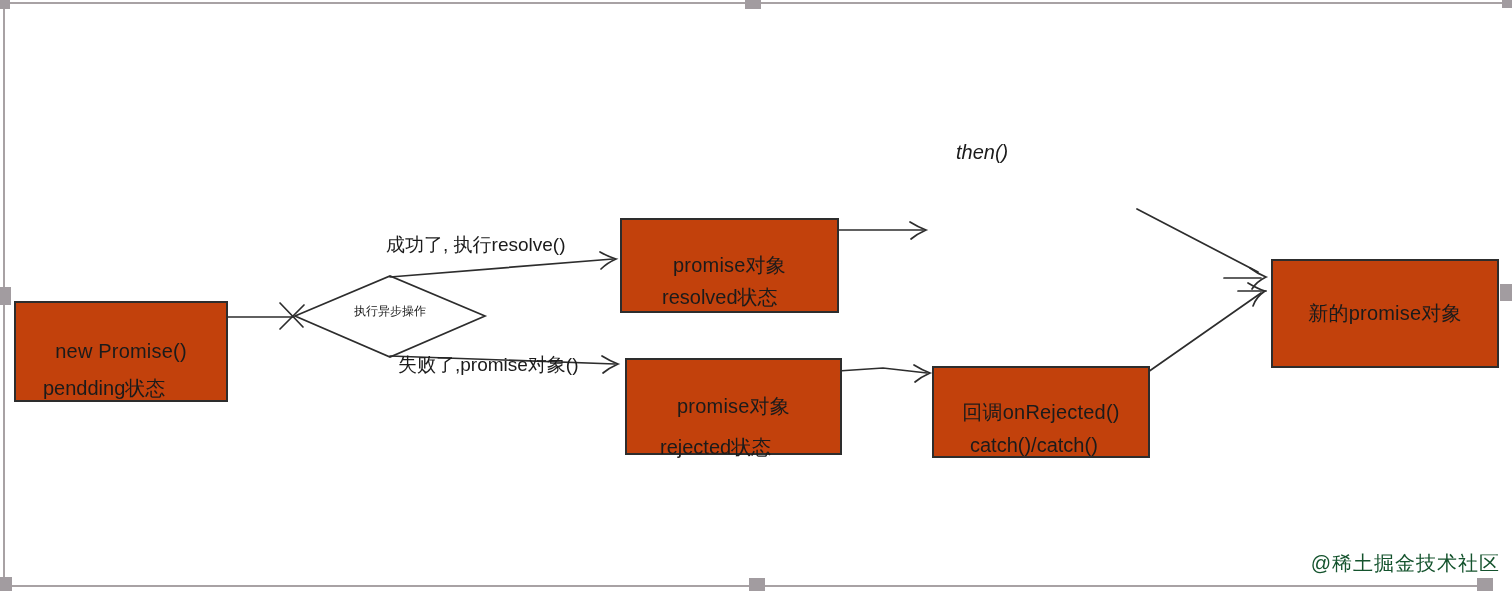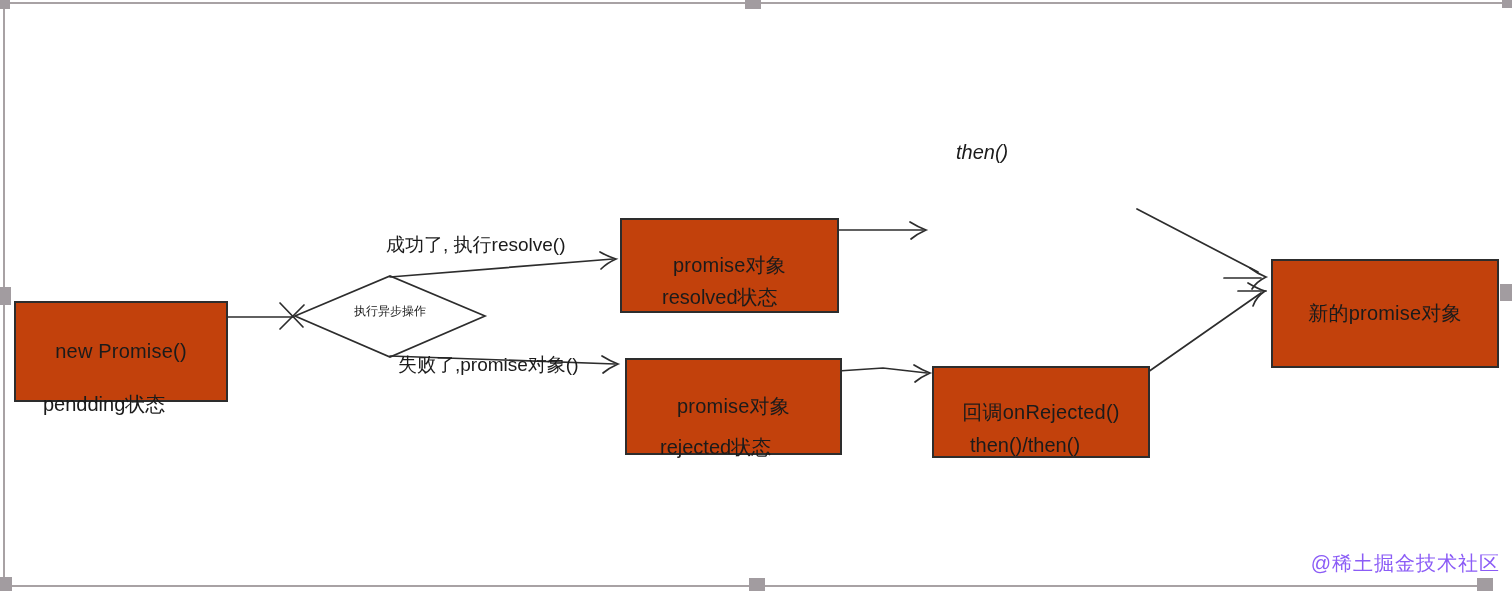--- a/index.html
+++ b/index.html
@@ -15,21 +15,21 @@
   }
   .caption{position:absolute;font-size:20px;color:#1b1b1b;white-space:nowrap;}
   .edge-label{position:absolute;font-size:19px;color:#1b1b1b;white-space:nowrap;}
   .diamond-label{
     position:absolute;left:308px;top:303px;width:164px;text-align:center;
     font-size:12px;color:#1b1b1b;white-space:nowrap;
   }
   .sel-line{position:absolute;background:#a8a2a4;}
   .handle{position:absolute;background:#a29ca0;}
   .watermark{
-    position:absolute;right:12px;top:550px;font-size:20px;color:#8b5cf6;
+    position:absolute;right:12px;top:550px;font-size:20px;color:#14532d;
     white-space:nowrap;letter-spacing:1px;
   }
 </style>
 </head>
 <body>
 
 <div class="canvas">
 
   <svg class="overlay" width="1512" height="593" viewBox="0 0 1512 593" stroke="#2d2d2d" stroke-width="1.7" fill="none" stroke-linecap="round">
 
@@ -75,25 +75,25 @@
 
 
   <div class="node" style="left:932px;top:335px;width:214px;height:88px;">
     <span>回调onRejected()</span>
   </div>
 
   <div class="node" style="left:1271px;top:228px;width:224px;height:105px;">
     <span>新的promise对象</span>
   </div>
 
-  <div class="caption" style="left:43px;top:391px;">pendding状态</div>
+  <div class="caption" style="left:43px;top:375px;">pendding状态</div>
   <div class="caption" style="left:662px;top:284px;">resolved状态</div>
   <div class="caption" style="left:660px;top:434px;text-align:center;">rejected状态</div>
   <div class="caption" style="left:956px;top:141px;font-style:italic;">then()</div>
-  <div class="caption" style="left:970px;top:434px;">then()/then()</div>
+  <div class="caption" style="left:970px;top:434px;">catch()/catch()</div>
 
   <div class="edge-label" style="left:386px;top:232px;">成功了, 执行resolve()</div>
   <div class="edge-label" style="left:398px;top:352px;">失败了,promise对象()</div>
 
   <div class="sel-line" style="left:0;top:2px;width:1507px;height:2px;"></div>
   <div class="sel-line" style="left:3px;top:0;width:2px;height:587px;"></div>
   <div class="sel-line" style="left:0;top:585px;width:1492px;height:2px;"></div>
 
   <div class="handle" style="left:0;top:0;width:10px;height:9px;"></div>
   <div class="handle" style="left:745px;top:0;width:16px;height:9px;"></div>

